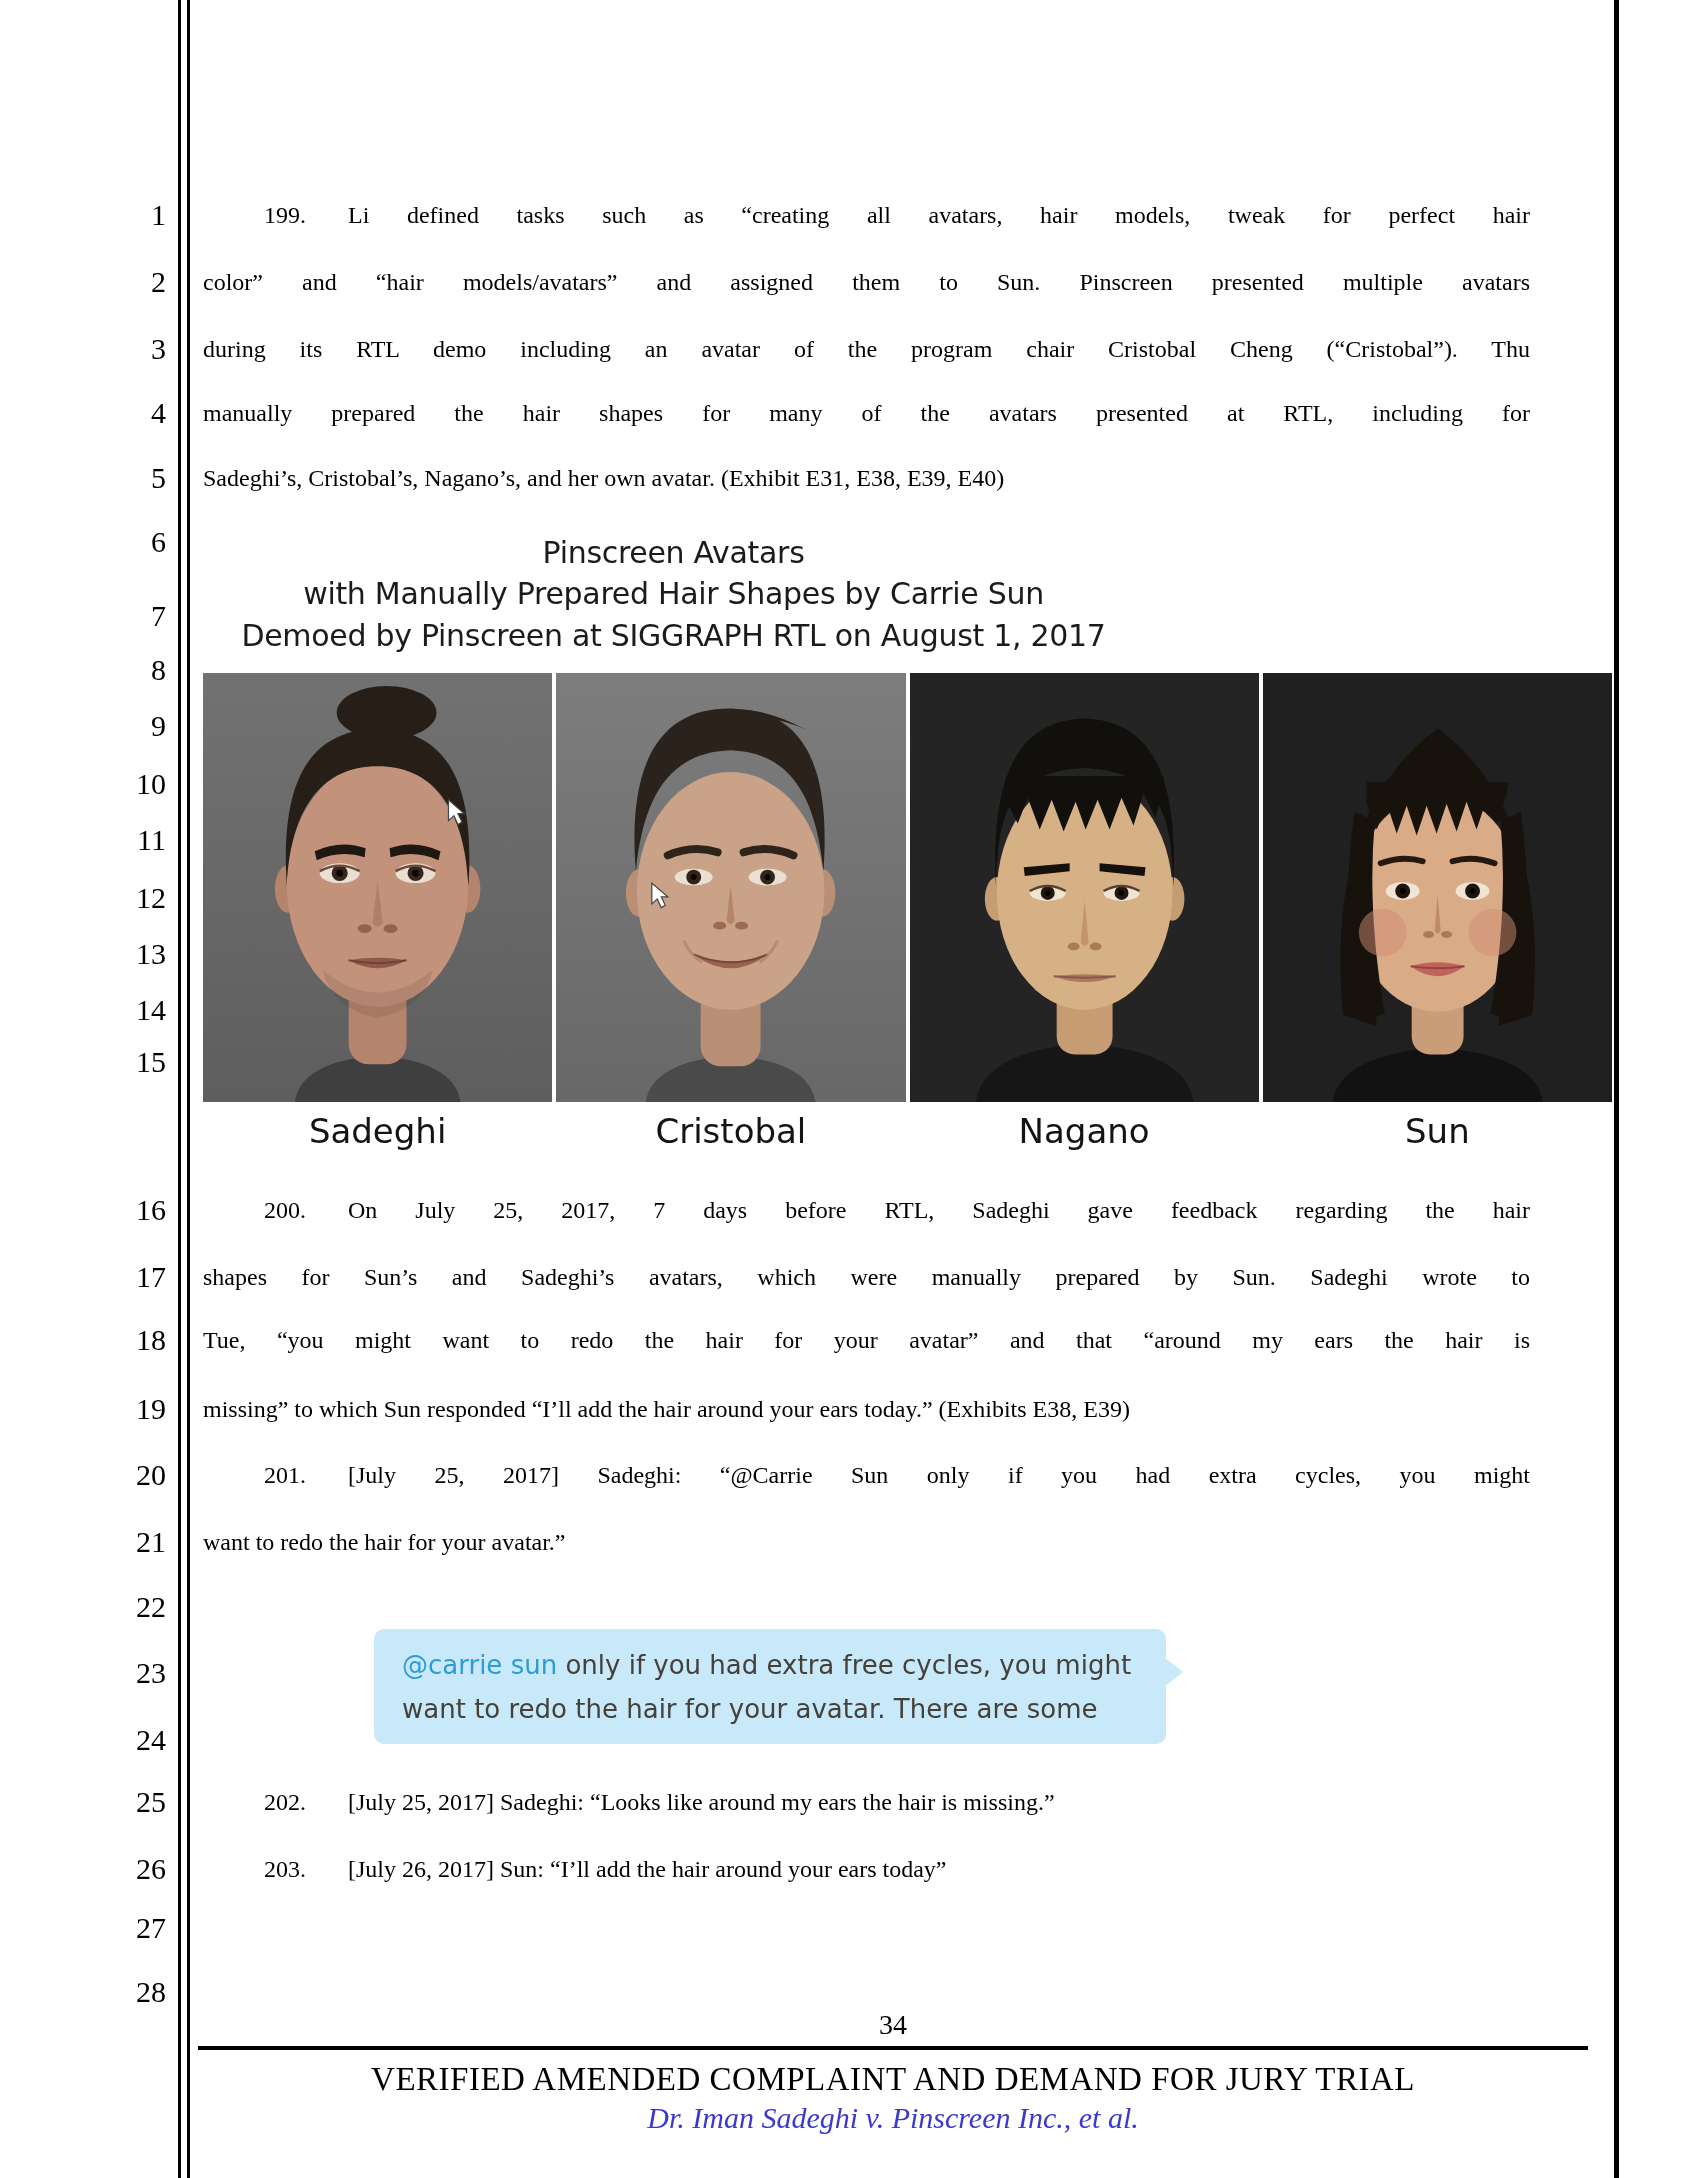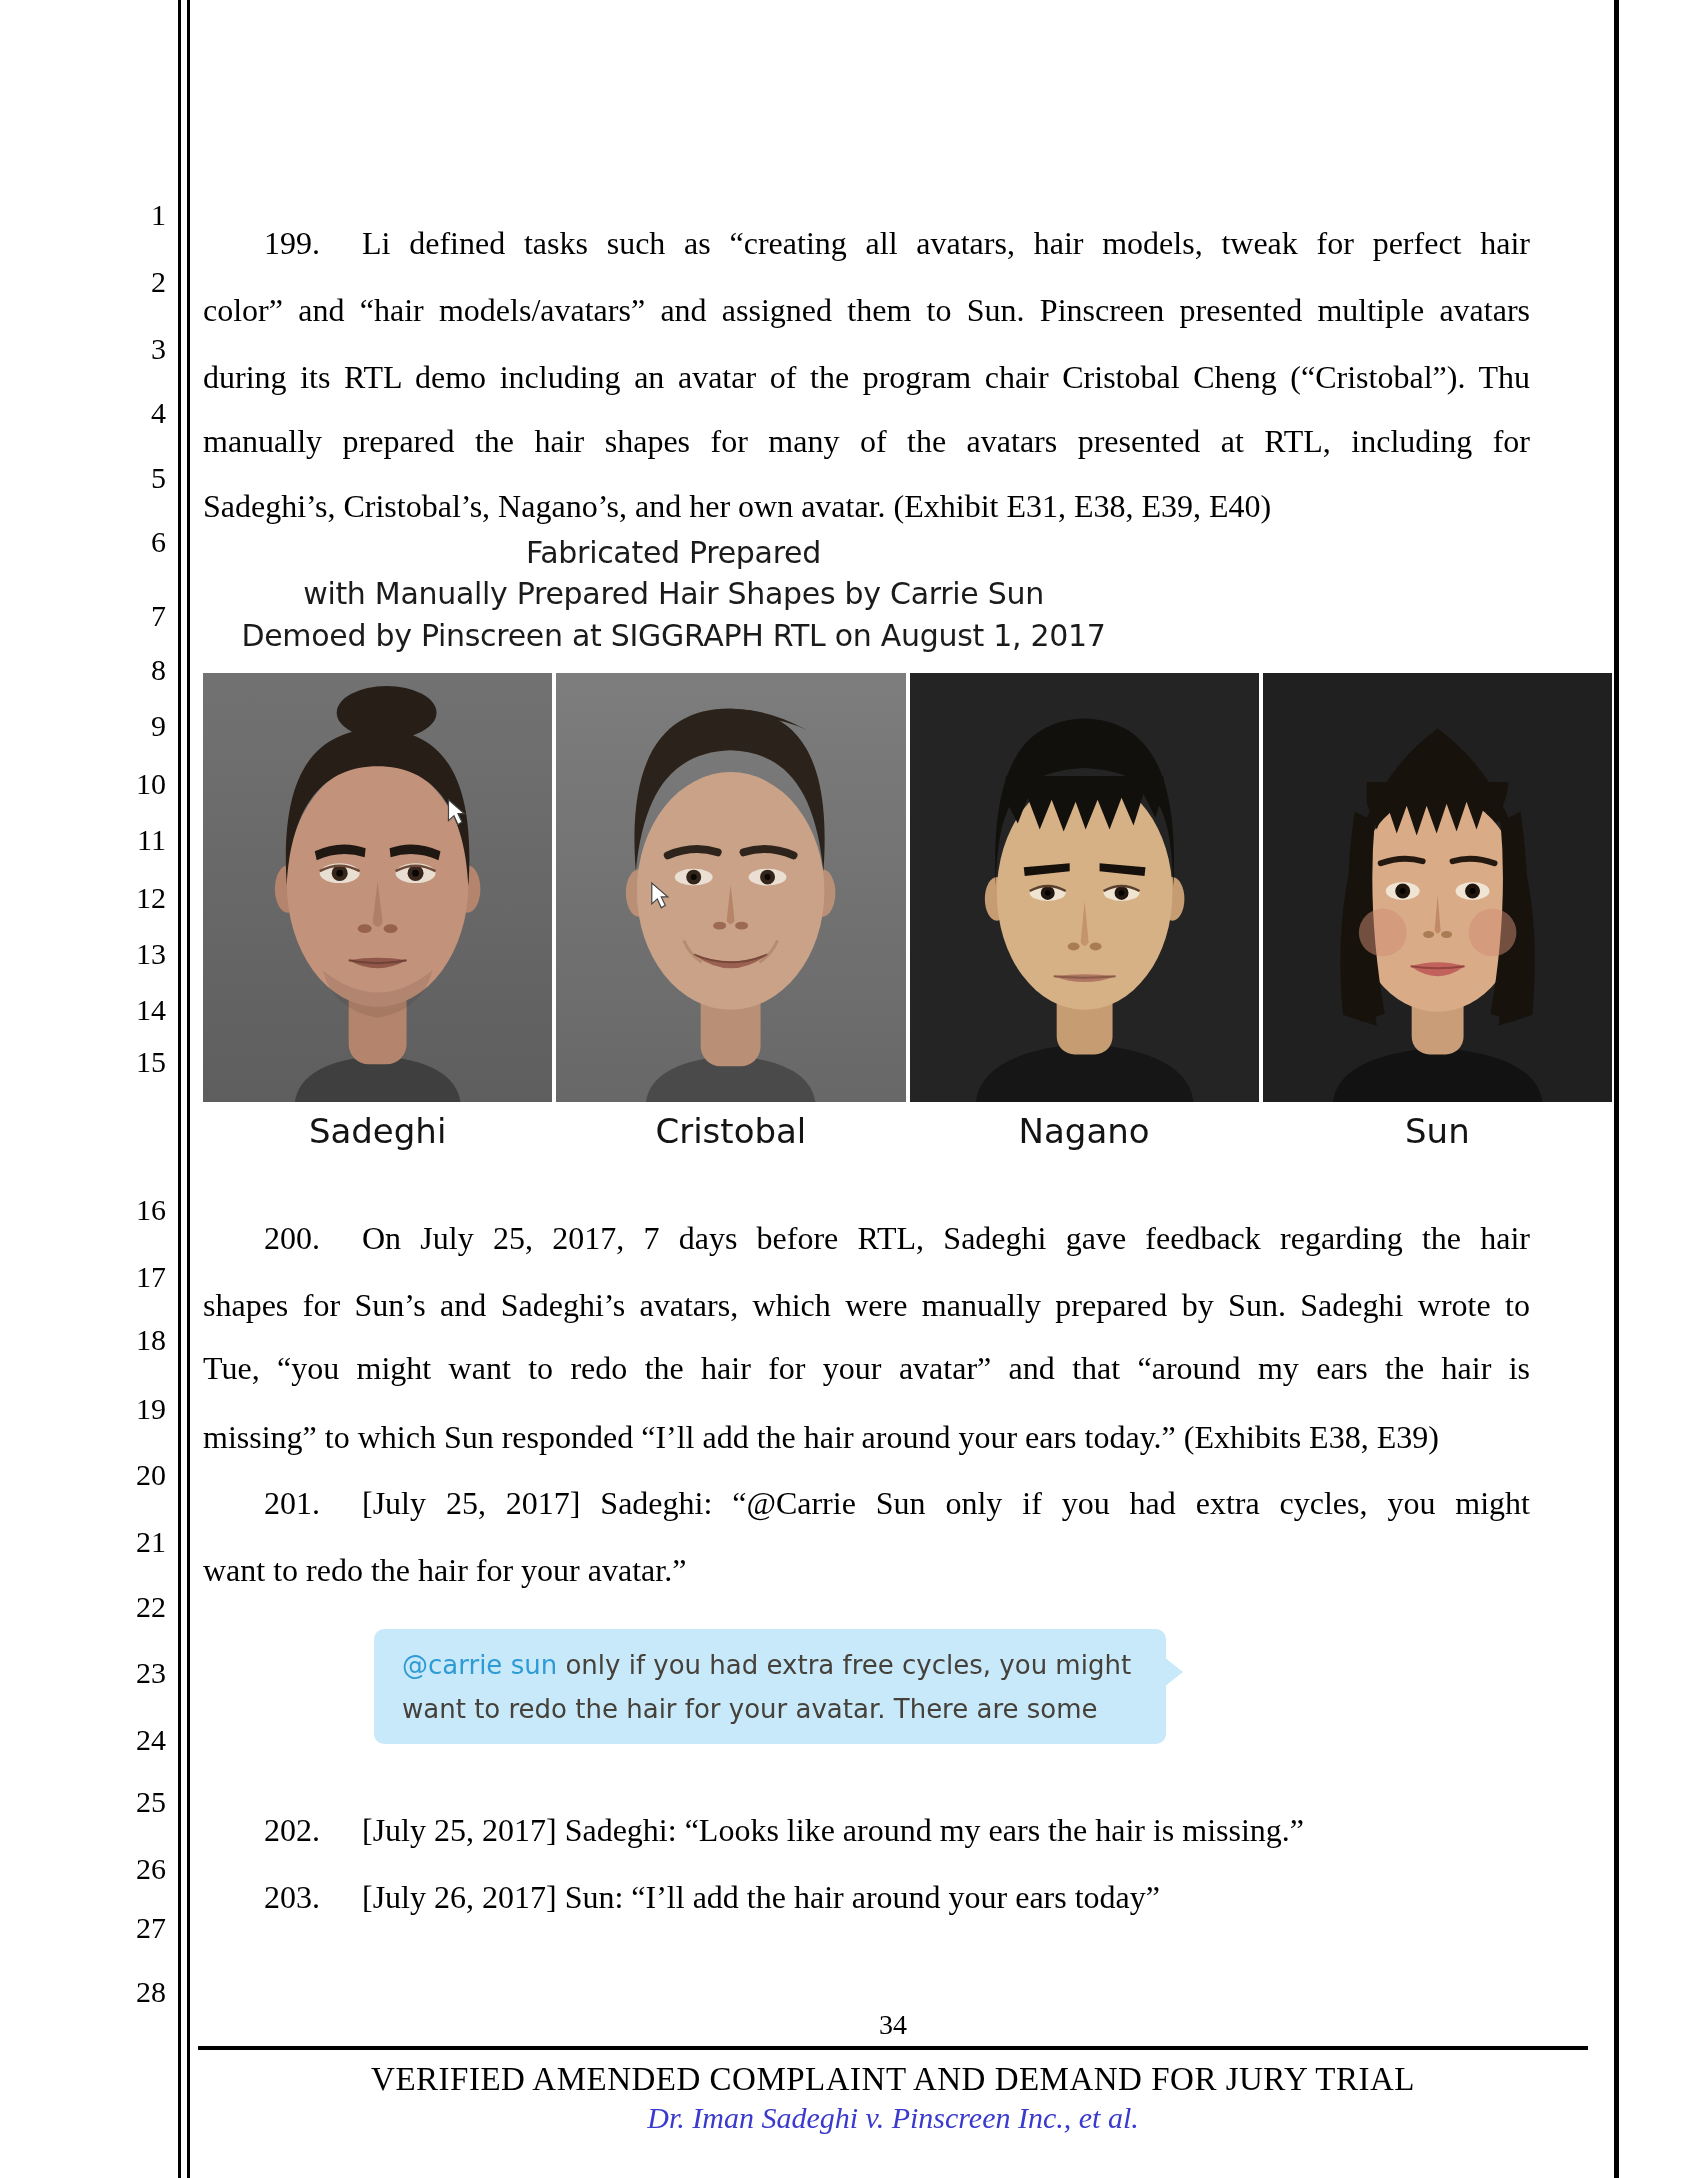--- a/index.html
+++ b/index.html
@@ -3,21 +3,21 @@
 <meta charset="utf-8">
 <style>
   html,body{margin:0;padding:0;background:#ffffff;}
   .page{position:relative;width:1683px;height:2178px;background:#ffffff;overflow:hidden;
         font-family:"Liberation Serif",serif;color:#000;}
   .vline{position:absolute;top:0;bottom:0;background:#000;}
   .vl-a{left:178px;width:3px;}
   .vl-b{left:187px;width:3px;}
   .vl-r{left:1614px;width:5px;}
   .ln{position:absolute;left:103px;width:63px;text-align:right;font-size:30px;height:34px;line-height:34px;}
-  .tl{position:absolute;left:203px;width:1327px;font-size:32px;height:40px;line-height:40px;white-space:nowrap;margin-top:28px;}
+  .tl{position:absolute;left:203px;width:1327px;font-size:24px;height:40px;line-height:40px;white-space:nowrap;}
   .just{white-space:normal;text-align:justify;text-align-last:justify;}
   .pin{display:inline-block;width:61px;}
   .tab{display:inline-block;width:42px;}
   .fig-title{position:absolute;left:203px;width:941px;text-align:center;
              font-family:"DejaVu Sans",sans-serif;font-size:30px;line-height:40px;color:#1b1b1b;letter-spacing:-0.3px;}
   .avatars{position:absolute;left:203px;top:673px;width:1409px;display:flex;gap:4px;}
   .av-col{flex:1;}
   .av-img{height:429px;width:100%;position:relative;overflow:hidden;}
   .av1{background:linear-gradient(180deg,#727272,#5e5e5e);}
   .av2{background:linear-gradient(180deg,#7d7d7d,#686868);}
@@ -73,21 +73,21 @@
   <div class="ln" style="top:1852px">26</div>
   <div class="ln" style="top:1911px">27</div>
   <div class="ln" style="top:1975px">28</div>
 
   <div class="tl just" style="top:195px"><span class="pin"></span><span>199.</span><span class="tab"></span><span>Li defined tasks such as “creating all avatars, hair models, tweak for perfect hair</span></div>
   <div class="tl just" style="top:262px"><span>color” and “hair models/avatars” and assigned them to Sun. Pinscreen presented multiple avatars</span></div>
   <div class="tl just" style="top:329px"><span>during its RTL demo including an avatar of the program chair Cristobal Cheng (“Cristobal”). Thu</span></div>
   <div class="tl just" style="top:393px"><span>manually prepared the hair shapes for many of the avatars presented at RTL, including for</span></div>
   <div class="tl" style="top:458px"><span>Sadeghi’s, Cristobal’s, Nagano’s, and her own avatar. (Exhibit E31, E38, E39, E40)</span></div>
 
-  <div class="fig-title" style="top:533px">Fabricated Prepared</div>
+  <div class="fig-title" style="top:533px">Pinscreen Avatars</div>
   <div class="fig-title" style="top:574px">with Manually Prepared Hair Shapes by Carrie Sun</div>
   <div class="fig-title" style="top:616px">Demoed by Pinscreen at SIGGRAPH RTL on August 1, 2017</div>
 
   <div class="avatars">
 
     <div class="av-col">
       <div class="av-img av1">
         <svg viewBox="0 0 350 433" width="100%" height="429" preserveAspectRatio="none">
           <path d="M92 433 Q98 392 175 386 Q252 392 258 433 Z" fill="#3f3f3f"></path>
           <rect x="146" y="300" width="58" height="95" rx="20" fill="#b4846c"></rect>

